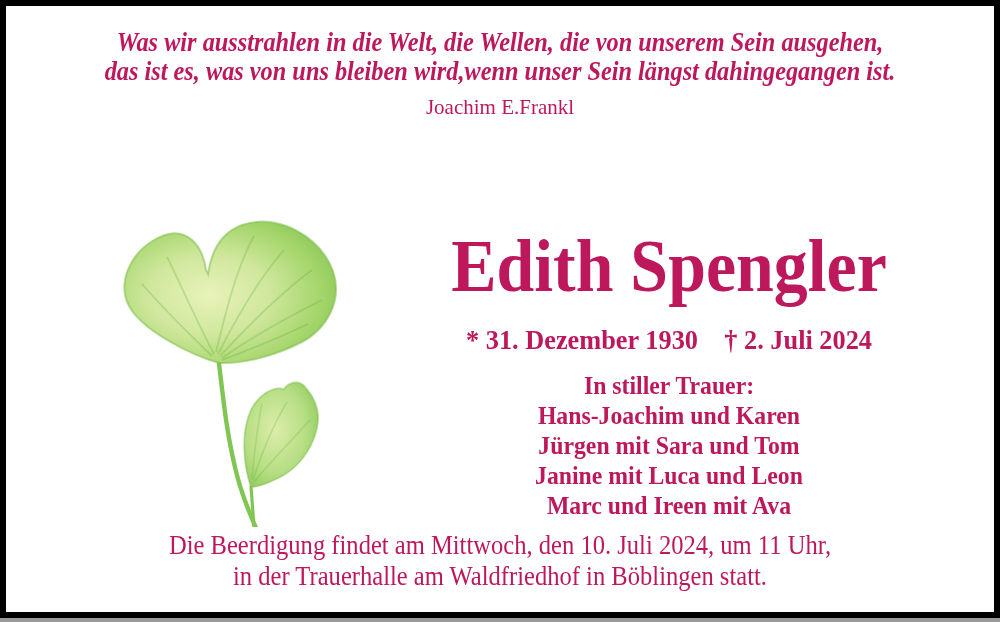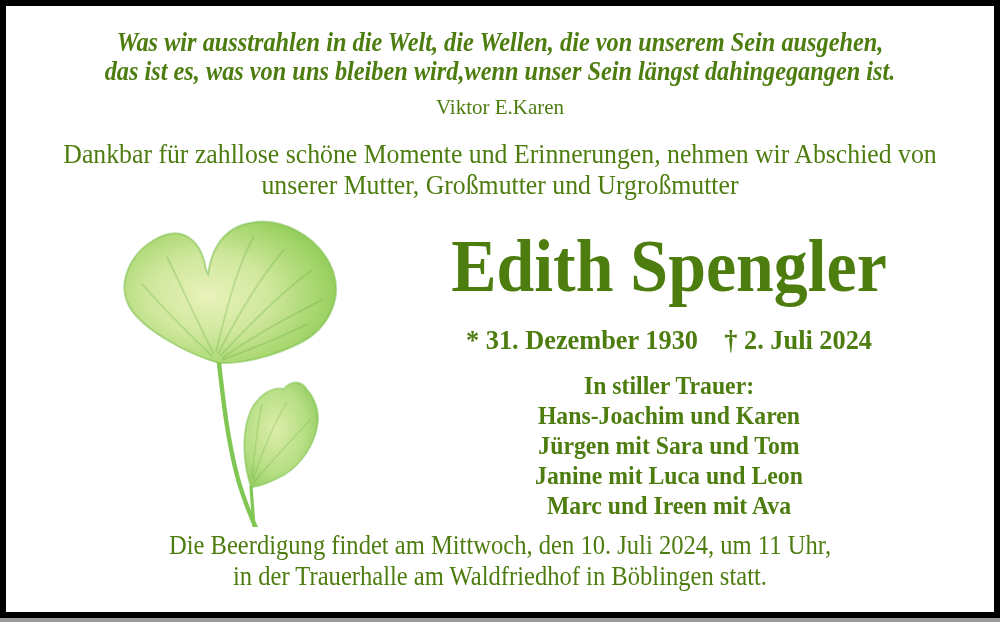--- a/index.html
+++ b/index.html
@@ -9,21 +9,21 @@
     width: 1000px;
   }
   .page {
     position: relative;
     box-sizing: border-box;
     width: 1000px;
     height: 618px;
     border: 6px solid #000000;
     background: #ffffff;
     font-family: "Liberation Serif", "DejaVu Serif", serif;
-    color: #4d7c0f;
+    color: #be185d;
     overflow: hidden;
   }
   .page-shadow {
     width: 1000px;
     height: 4px;
     background: #9a9a9a;
   }
   .abs { position: absolute; }
   .center { text-align: center; }
   .nowrap { white-space: nowrap; }
@@ -91,26 +91,22 @@
 </head>
 <body>
 
 <div class="page">
 
   <div class="abs quote-block center">
     <div class="quote-line nowrap">Was wir ausstrahlen in die Welt, die Wellen, die von unserem Sein ausgehen,</div>
     <div class="quote-line nowrap">das ist es, was von uns bleiben wird,wenn unser Sein längst dahingegangen ist.</div>
   </div>
 
-  <div class="abs attribution-block center">Viktor E.Karen</div>
+  <div class="abs attribution-block center">Joachim E.Frankl</div>
 
-  <div class="abs intro-block center">
-    <div class="intro-line nowrap">Dankbar für zahllose schöne Momente und Erinnerungen, nehmen wir Abschied von</div>
-    <div class="intro-line nowrap">unserer Mutter, Großmutter und Urgroßmutter</div>
-  </div>
 
   <div class="abs leaf-wrap">
     <svg width="268" height="315" viewBox="0 0 268 315" xmlns="http://www.w3.org/2000/svg">
       <defs>
         <radialGradient id="leafGrad" cx="0.40" cy="0.52" r="0.72">
           <stop offset="0%" stop-color="#e9f2bb"></stop>
           <stop offset="40%" stop-color="#cfe79c"></stop>
           <stop offset="72%" stop-color="#a6d66d"></stop>
           <stop offset="100%" stop-color="#7fc24b"></stop>
         </radialGradient>

